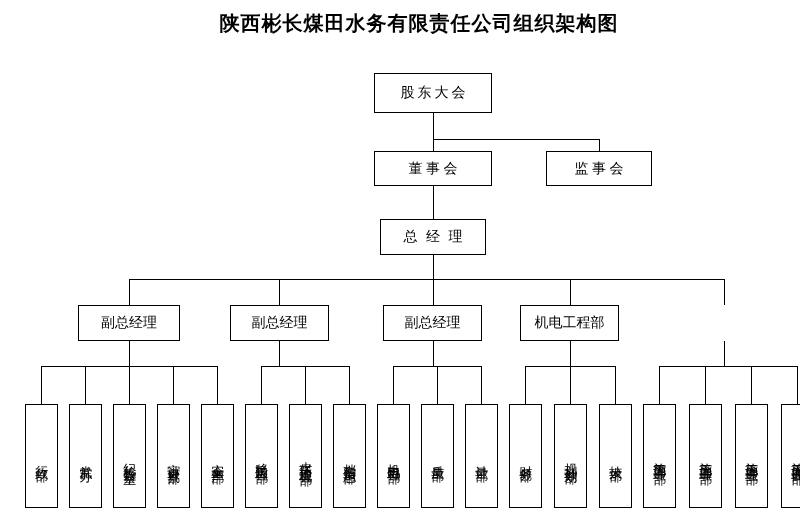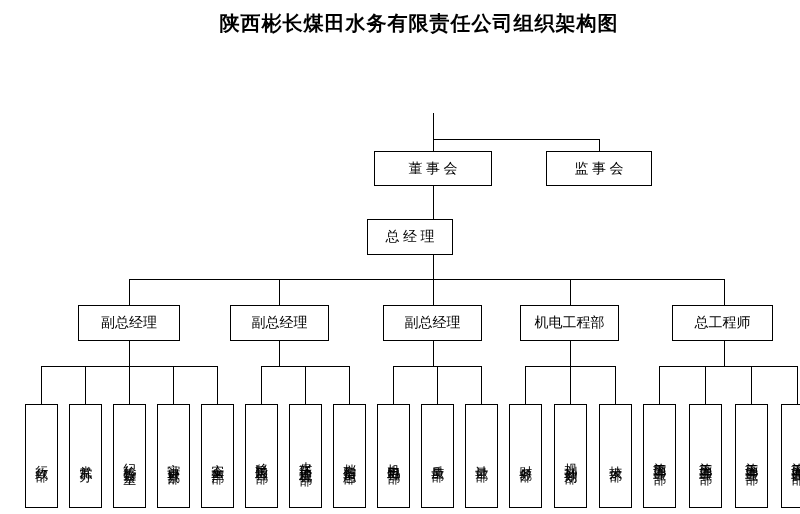--- a/index.html
+++ b/index.html
@@ -113,31 +113,31 @@
   <div class="line vline" style="left:551px; top:366px; height:38px;"></div>
   <div class="line vline" style="left:596px; top:366px; height:38px;"></div>
 
   <div class="line vline" style="left:705px; top:341px; height:25px;"></div>
   <div class="line hline" style="left:640px; top:366px; width:138px;"></div>
   <div class="line vline" style="left:640px; top:366px; height:38px;"></div>
   <div class="line vline" style="left:686px; top:366px; height:38px;"></div>
   <div class="line vline" style="left:732px; top:366px; height:38px;"></div>
   <div class="line vline" style="left:778px; top:366px; height:38px;"></div>
 
+  <div class="node spaced" style="left:355px; top:73px; width:118px; height:40px;">股东大会</div>
 
   <div class="node" style="left:355px; top:151px; width:118px; height:35px;">董 事 会</div>
   <div class="node" style="left:527px; top:151px; width:106px; height:35px;">监 事 会</div>
 
-  <div class="node" style="left:348px; top:219px; width:86px; height:36px;">总 经 理</div>
+  <div class="node" style="left:361px; top:219px; width:106px; height:36px;font-family:Liberation Mono, monospace;">总 经 理</div>
 
   <div class="node" style="left:59px; top:305px; width:102px; height:36px;">副总经理</div>
   <div class="node" style="left:211px; top:305px; width:99px; height:36px;">副总经理</div>
   <div class="node" style="left:364px; top:305px; width:99px; height:36px;">副总经理</div>
   <div class="node" style="left:501px; top:305px; width:99px; height:36px;">机电工程部</div>
-  <div class="node" style="left:653px; top:305px; width:101px; height:36px;">总工程师</div>
 
   <div class="node leaf" style="left:6px; top:404px; width:33px; height:104px;">行政部</div>
   <div class="node leaf" style="left:50px; top:404px; width:33px; height:104px;">党群办</div>
   <div class="node leaf" style="left:94px; top:404px; width:33px; height:104px;">纪检监察室</div>
   <div class="node leaf" style="left:138px; top:404px; width:33px; height:104px;">审计督察部</div>
   <div class="node leaf" style="left:182px; top:404px; width:33px; height:104px;">安全生产部</div>
   <div class="node leaf" style="left:226px; top:404px; width:33px; height:104px;">移民工程部</div>
   <div class="node leaf" style="left:270px; top:404px; width:33px; height:104px;">水保环境工程部</div>
   <div class="node leaf" style="left:314px; top:404px; width:33px; height:104px;">档案信息部</div>
   <div class="node leaf" style="left:358px; top:404px; width:33px; height:104px;">机电工程部</div>

